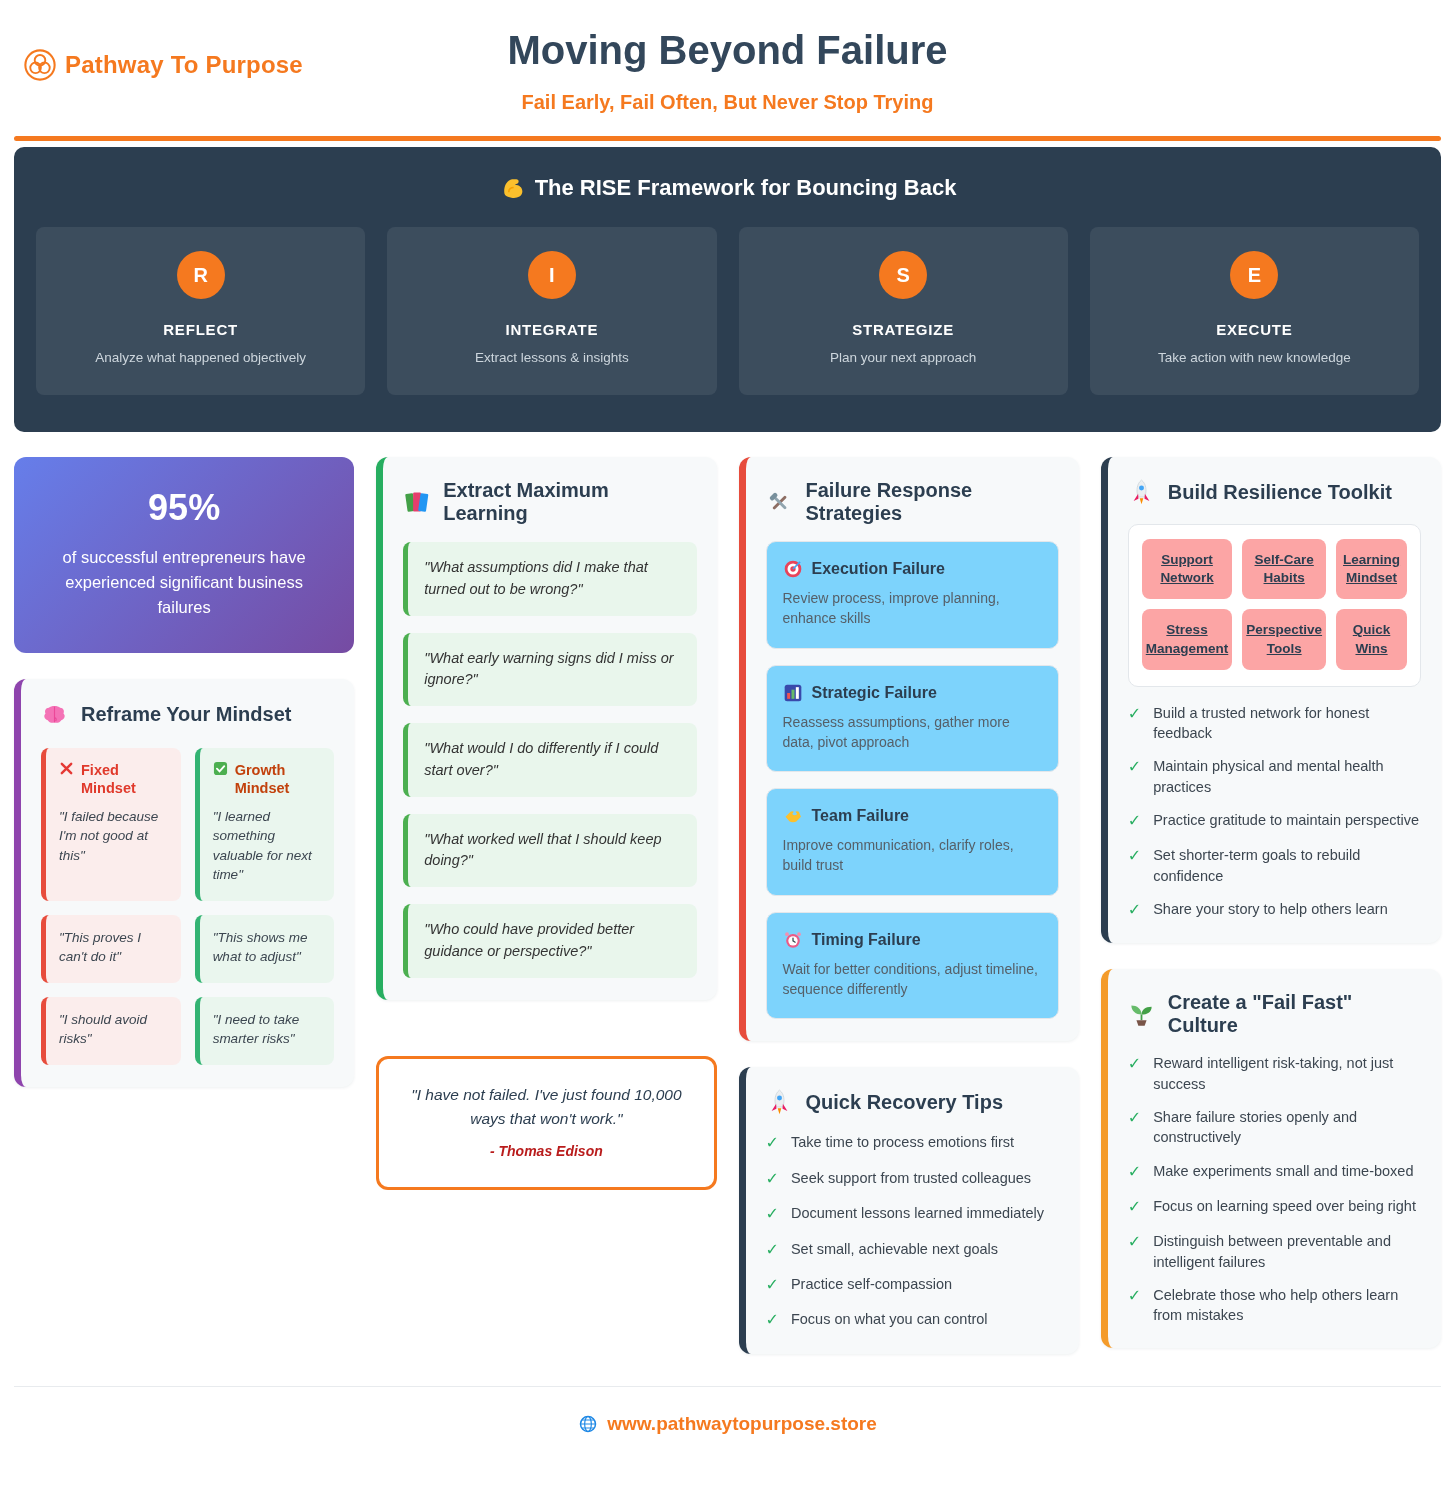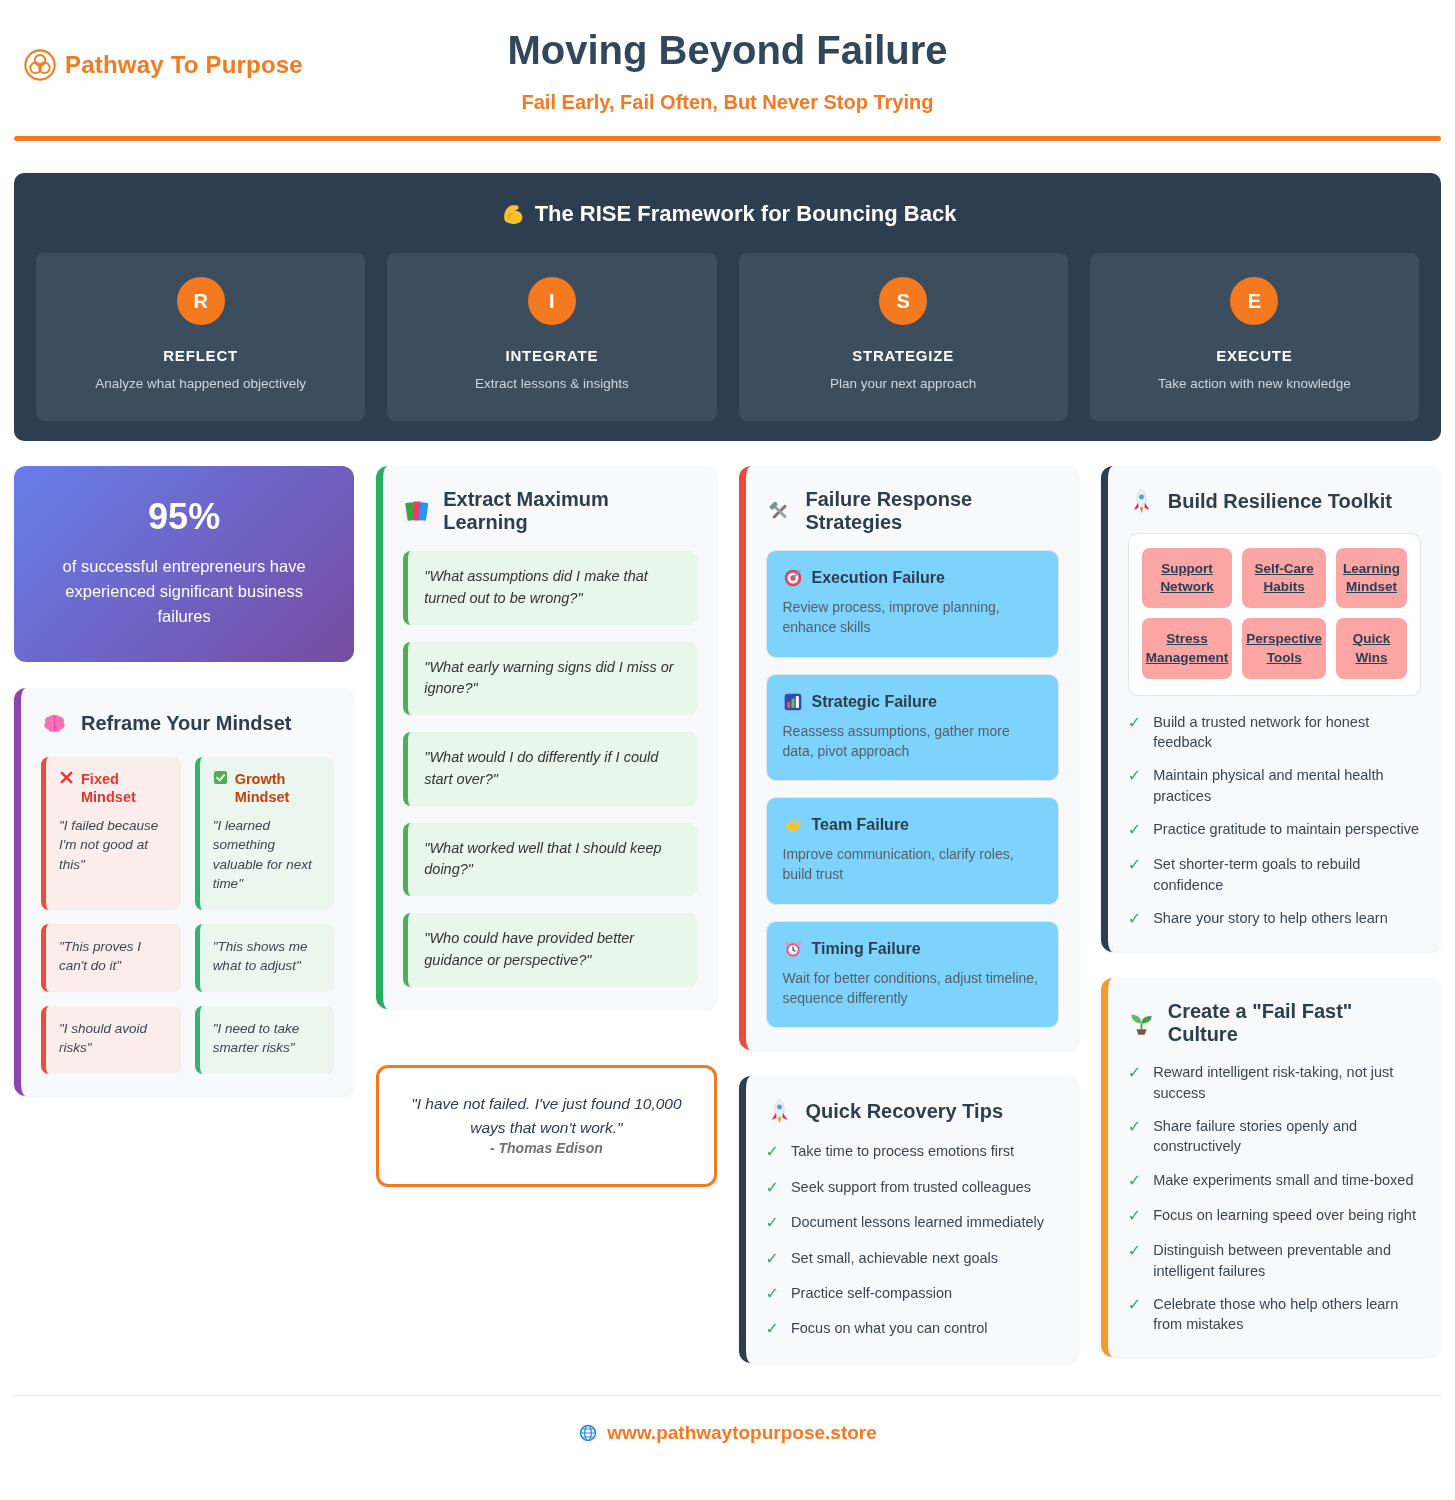--- a/index.html
+++ b/index.html
@@ -15,21 +15,21 @@
 
   
   .header { position: relative; text-align: center; padding-top: 28px; }
   .brand { position: absolute; left: 9px; top: 48px; display: flex; align-items: center; gap: 8px; }
   .brand-name { color: #F5791F; font-size: 24px; font-weight: bold; letter-spacing: 0.2px; }
   .page-title { font-size: 40px; font-weight: bold; color: #33475B; }
   .page-subtitle { margin-top: 18px; font-size: 20px; font-weight: bold; color: #F5791F; }
   .top-rule { margin-top: 22px; height: 5px; background: #F5791F; border-radius: 3px; }
 
   
-  .rise-panel { margin-top: 32px; background: #2C3E50; border-radius: 10px; padding: 28px 22px 20px 22px; }
+  .rise-panel { margin-top: 6px; background: #2C3E50; border-radius: 10px; padding: 28px 22px 37px 22px; }
   .rise-title { text-align: center; color: #fff; font-size: 22px; font-weight: bold; display: flex; align-items: center; justify-content: center; gap: 10px; }
   .rise-grid { display: grid; grid-template-columns: repeat(4, 1fr); gap: 22px; margin-top: 26px; }
   .rise-card { background: rgba(255,255,255,0.08); border-radius: 8px; padding: 24px 16px 30px 16px; text-align: center; }
   .rise-badge { width: 48px; height: 48px; border-radius: 50%; background: #F5791F; color: #fff; font-size: 20px; font-weight: bold; display: flex; align-items: center; justify-content: center; margin: 0 auto; }
   .rise-name { margin-top: 22px; color: #fff; font-size: 15px; font-weight: bold; letter-spacing: 0.8px; }
   .rise-desc { margin-top: 12px; color: #CDD6DD; font-size: 13.5px; }
 
   
   .main-grid { display: grid; grid-template-columns: repeat(4, 1fr); gap: 22px; margin-top: 25px; align-items: start; }
   .col { display: flex; flex-direction: column; gap: 26px; }
@@ -55,21 +55,21 @@
   .mind-box.growth { background: #EAF6EE; border-left: 5px solid #33B373; }
   .mind-label { display: flex; align-items: flex-start; gap: 7px; font-weight: bold; font-size: 14.5px; line-height: 1.25; margin-bottom: 9px; }
   .mind-label.red   { color: #E0392B; }
   .mind-label.green { color: #c2410c; }
   .mind-quote { font-style: italic; color: #3C4650; line-height: 1.45; }
 
   
   .q-box { margin-top: 17px; background: #E9F6EC; border-left: 5px solid #4CAF50; border-radius: 8px; padding: 15px 16px; font-style: italic; font-size: 14.5px; color: #333; line-height: 1.5; }
   .quote-card { border: 3px solid #F5791F; border-radius: 12px; background: #fff; padding: 24px 20px 28px 20px; text-align: center; margin-top: 30px; }
   .quote-text { font-style: italic; font-size: 15.5px; color: #2C3E50; line-height: 1.55; }
-  .quote-author { font-style: italic; font-weight: bold; font-size: 14px; color: #737373; }
+  .quote-author { margin-top: 12px; font-style: italic; font-weight: bold; font-size: 14px; color: #b91c1c; }
 
   
   .strategy-card { margin-top: 16px; background: #7dd3fc; border: 1px solid #E3E7EB; border-radius: 10px; padding: 17px 16px 19px 16px; }
   .strategy-head { display: flex; align-items: center; gap: 9px; font-size: 16px; font-weight: bold; color: #2C3E50; }
   .strategy-desc { margin-top: 9px; font-size: 14px; color: #555F68; line-height: 1.45; }
 
   
   .check-list { margin-top: 16px; display: flex; flex-direction: column; gap: 13px; }
   .check-item { display: flex; gap: 12px; font-size: 14.5px; color: #3C4650; line-height: 1.4; }
   .check-glyph { color: #27AE60; font-weight: bold; font-size: 16px; flex: 0 0 auto; }

